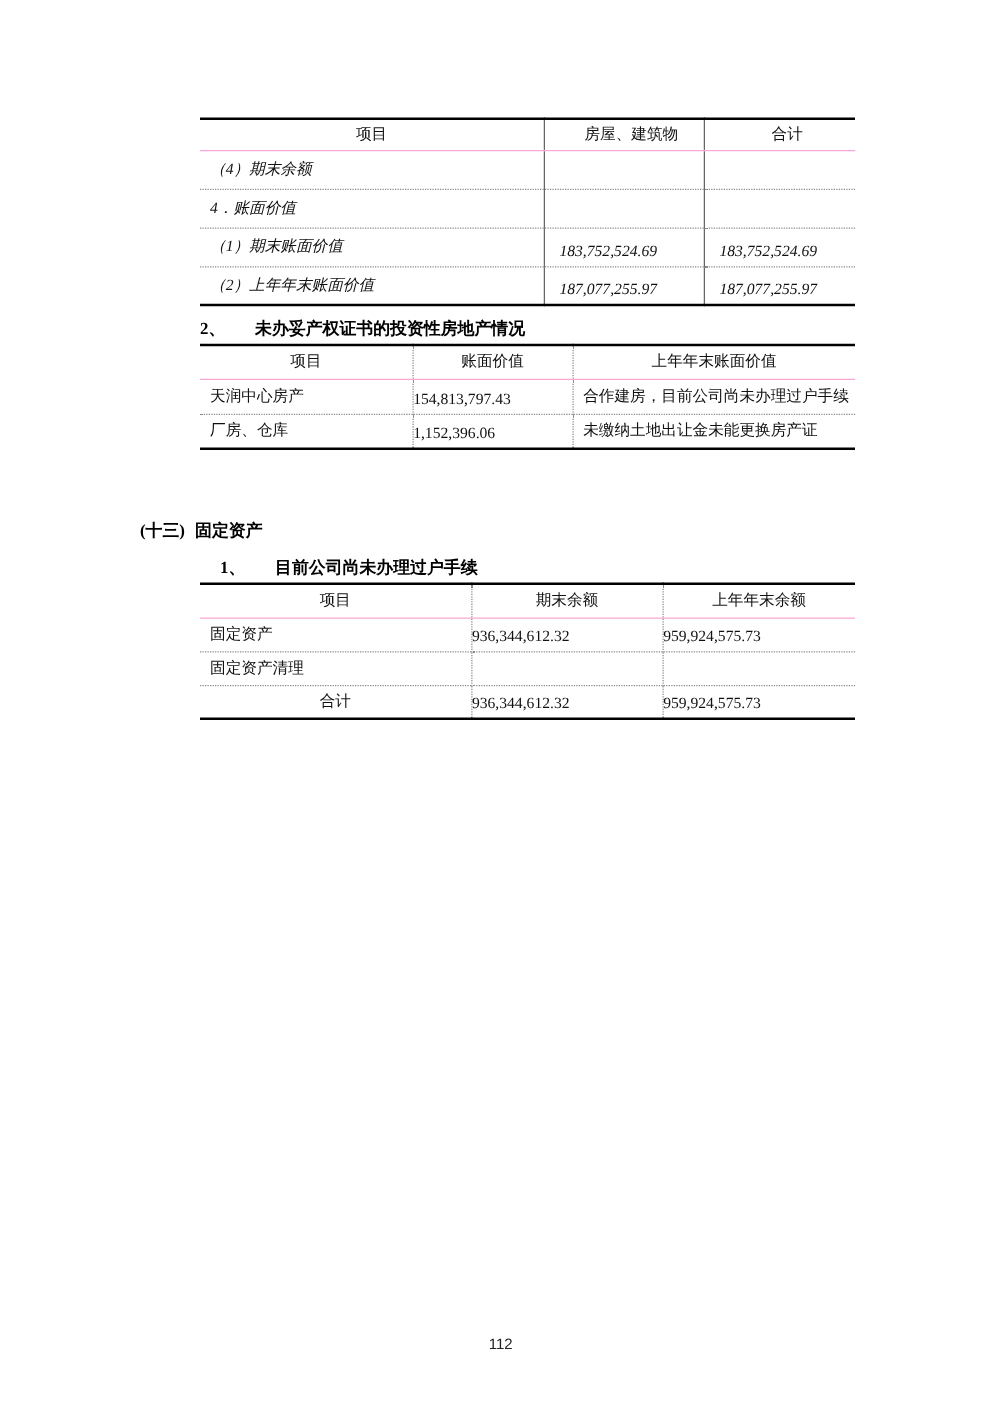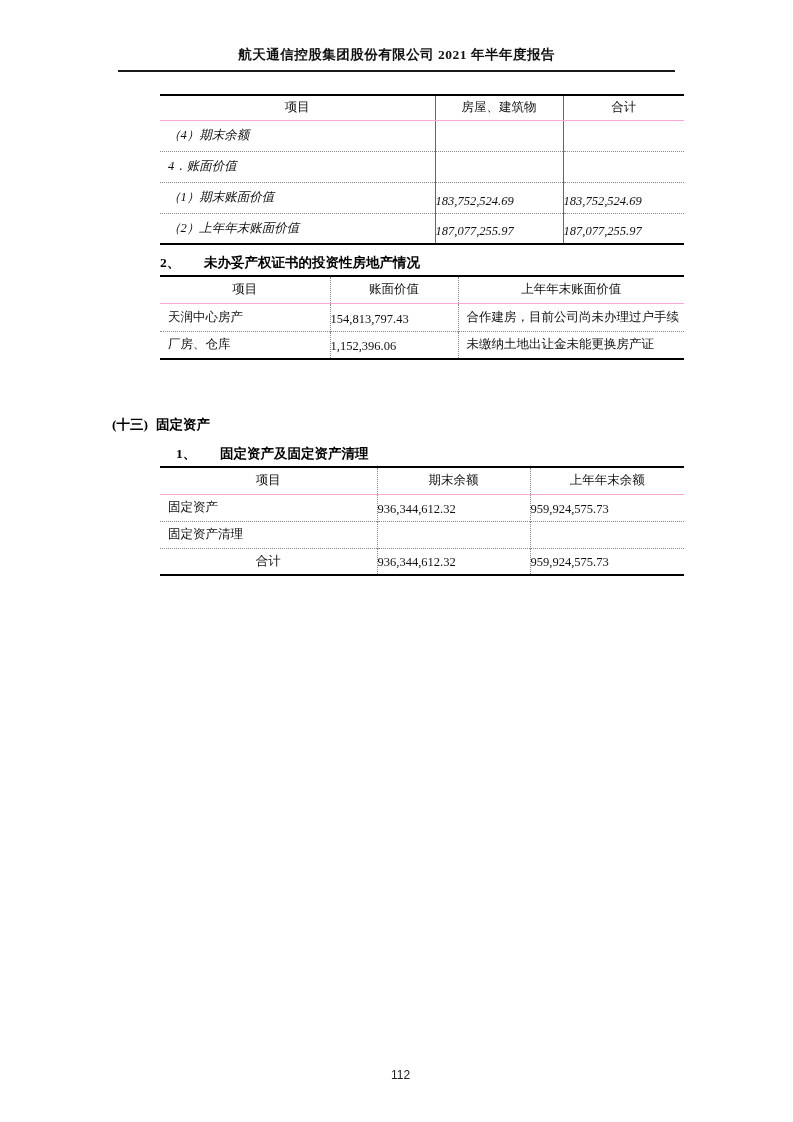--- a/index.html
+++ b/index.html
@@ -38,21 +38,21 @@
   table.tbl tbody tr + tr td { border-top:1px dotted #8a8a8a; }
   .cell-item { text-align:left; padding-left:8px; }
   .cell-num  { text-align:left; padding-right:7px; vertical-align:bottom !important; padding-bottom:4px; }
   .cell-text { text-align:left; padding-left:8px; }
   .cell-center { text-align:center; }
 
   
   .tbl1 { top:94px; }
   .tbl1 th { height:25px; }
   .tbl1 td { height:31px;font-style:italic; }
-  .tbl1 td + td, .tbl1 th + th { border-left:1px solid #666; }
+  .tbl1 td + td, .tbl1 th + th { border-left:1px solid #666;padding-left:12px; }
 
   
   .tbl2 { top:275px; }
   .tbl2 th { height:27px; }
   .tbl2 td { height:28px; }
   .tbl2 td + td, .tbl2 th + th { border-left:1px dotted #8a8a8a; }
 
   
   .tbl3 { top:466px; }
   .tbl3 th { height:27px; }
@@ -78,23 +78,20 @@
     position:absolute; left:4px; top:1068px; width:100%;
     text-align:center; font-size:12px; color:#222;
     font-family:"Liberation Sans","DejaVu Sans",sans-serif;
   }
 </style>
 </head>
 <body>
 
 <div class="page">
 
-  <div class="doc-header">
-    <div class="doc-title">航天通信控股集团股份有限公司 2021 年半年度报告</div>
-  </div>
 
   <table class="tbl tbl1">
     <colgroup>
         <col style="width:275px">
         <col style="width:128px">
         <col style="width:121px">
       </colgroup>
     <thead>
       <tr>
         <th>项目</th>
@@ -155,21 +152,21 @@
         <td class="cell-text">未缴纳土地出让金未能更换房产证</td>
       </tr>
     </tbody>
   </table>
 
   <div class="major-heading">
     <span class="mh-num">(十三)</span><span>固定资产</span>
   </div>
 
   <div class="section-heading sh1">
-    <span class="sh-num">1、</span><span>固定资产及固定资产清理</span>
+    <span class="sh-num">1、</span><span>目前公司尚未办理过户手续</span>
   </div>
 
   <table class="tbl tbl3">
     <colgroup>
         <col style="width:217px">
         <col style="width:153px">
         <col style="width:154px">
       </colgroup>
     <thead>
       <tr>

